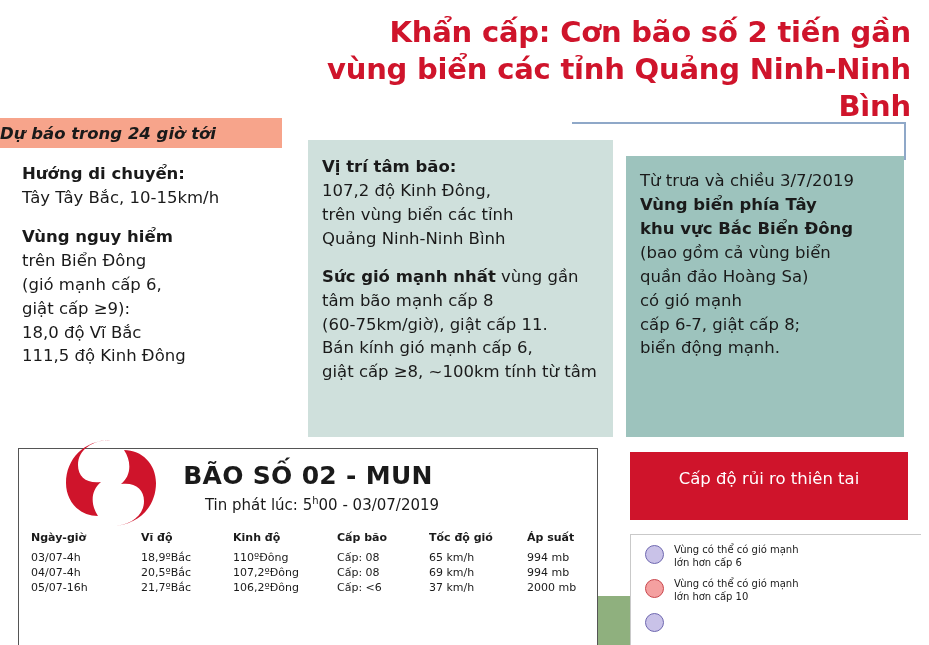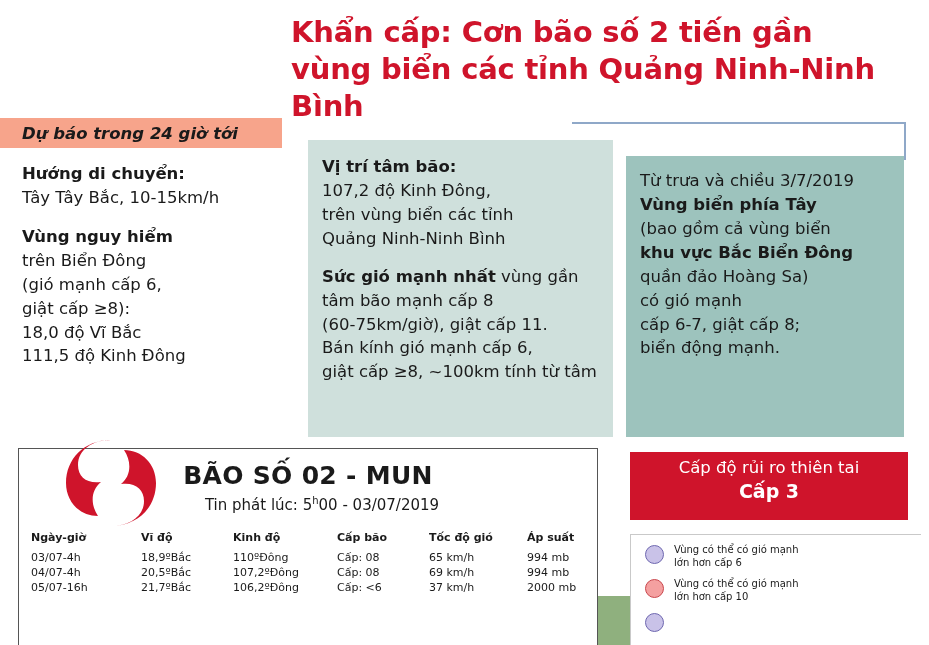--- a/index.html
+++ b/index.html
@@ -9,37 +9,36 @@
     font-family:"DejaVu Sans", sans-serif;
     position:relative;
     overflow:hidden;
     color:#1a1a1a;
   }
   .abs{position:absolute;}
 
   
   #headline{
     top:14px; right:18px; width:620px;
-    text-align:left;
+    text-align:right;
     color:#cf142b;
     font-weight:bold;
     font-size:29px;
     line-height:1.28;
     letter-spacing:-0.2px;
   }
   #headline .l2{display:block;}
 
   
   #forecast-banner{
     left:0px; top:118px; width:282px; height:30px;
     background:#f7a48b;
     display:flex;align-items:center;
   }
   #forecast-banner .txt{
-    padding-left:22px;
     font-weight:bold;
     font-style:italic;
     font-size:16.5px;
     color:#1a1a1a;
   }
 
   
   #left-info{
     left:22px; top:162px; width:270px;
     font-size:16.5px;
@@ -132,21 +131,21 @@
   table.storm th.c5,table.storm td.c5{width:60px;}
   sup{font-size:10px;}
 
   
   #risk-box{
     left:630px; top:452px; width:278px; height:68px;
     background:#cf142b;
     color:#ffffff;
     text-align:center;
   }
-  #risk-label{padding-top:6px;font-size:16.5px;}
+  #risk-label{padding-top:17px;font-size:16.5px;}
   #risk-level{font-weight:bold;font-size:19px;padding-top:3px;}
 
   
   #legend{
     left:630px; top:534px; width:290px; height:111px;
     background:#ffffff;
     border-left:1px solid #c9c9c9;
     border-top:1px solid #c9c9c9;
   }
   .legend-row{
@@ -176,21 +175,21 @@
   <div class="txt">Dự báo trong 24 giờ tới</div>
 </div>
 
 <div class="abs" id="left-info">
   <div><b>Hướng di chuyển:</b></div>
   <div>Tây Tây Bắc, 10-15km/h</div>
   <div class="gap"></div>
   <div><b>Vùng nguy hiểm</b></div>
   <div>trên Biển Đông</div>
   <div>(gió mạnh cấp 6,</div>
-  <div>giật cấp ≥8):</div>
+  <div>giật cấp ≥9):</div>
   <div>18,0 độ Vĩ Bắc</div>
   <div>111,5 độ Kinh Đông</div>
 </div>
 
 <div class="abs" id="center-date">Đến 4h ngày 4/7/2019</div>
 
 <div class="abs" id="bracket"></div>
 
 <div class="abs" id="center-panel">
   <div class="inner">
@@ -206,22 +205,22 @@
     <div>(60-75km/giờ), giật cấp 11.</div>
     <div>Bán kính gió mạnh cấp 6,</div>
     <div>giật cấp ≥8, ~100km tính từ tâm</div>
   </div>
 </div>
 
 <div class="abs" id="right-panel">
   <div class="inner">
     <div>Từ trưa và chiều 3/7/2019</div>
     <div><b>Vùng biển phía Tây</b></div>
+    <div><b>khu vực Bắc Biển Đông</b></div>
     <div>(bao gồm cả vùng biển</div>
-    <div><b>khu vực Bắc Biển Đông</b></div>
     <div>quần đảo Hoàng Sa)</div>
     <div>có gió mạnh</div>
     <div>cấp 6-7, giật cấp 8;</div>
     <div>biển động mạnh.</div>
   </div>
 </div>
 
 <div class="abs" id="map-bg"></div>
 
 <div class="abs" id="storm-box">
@@ -273,21 +272,20 @@
 <svg class="abs" id="cyclone" viewBox="0 0 102 102">
   <path d="M51 8 C24 8 6 27 6 51 C6 70 20 84 38 84 C30 72 31 58 41 50
            C27 52 18 45 18 33 C18 18 32 8 51 8 Z" fill="#cf142b"></path>
   <path d="M51 94 C78 94 96 75 96 51 C96 32 82 18 64 18 C72 30 71 44 61 52
            C75 50 84 57 84 69 C84 84 70 94 51 94 Z" fill="#cf142b"></path>
   <circle cx="51" cy="51" r="5" fill="#ffffff"></circle>
 </svg>
 
 <div class="abs" id="risk-box">
   <div id="risk-label">Cấp độ rủi ro thiên tai</div>
-  <div id="risk-level">Cấp 3</div>
 </div>
 
 <div class="abs" id="legend">
   <div class="legend-row">
     <span class="legend-dot" style="background:#c9c2e8;border:1.5px solid #6f68b0;"></span>
     <span class="legend-text">
       <span>Vùng có thể có gió mạnh</span><br>
       <span>lớn hơn cấp 6</span>
     </span>
   </div>

